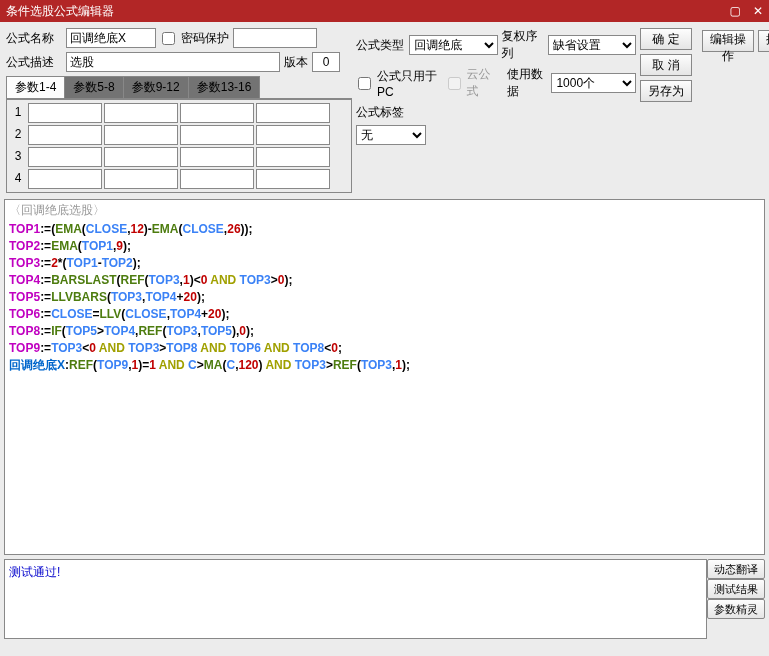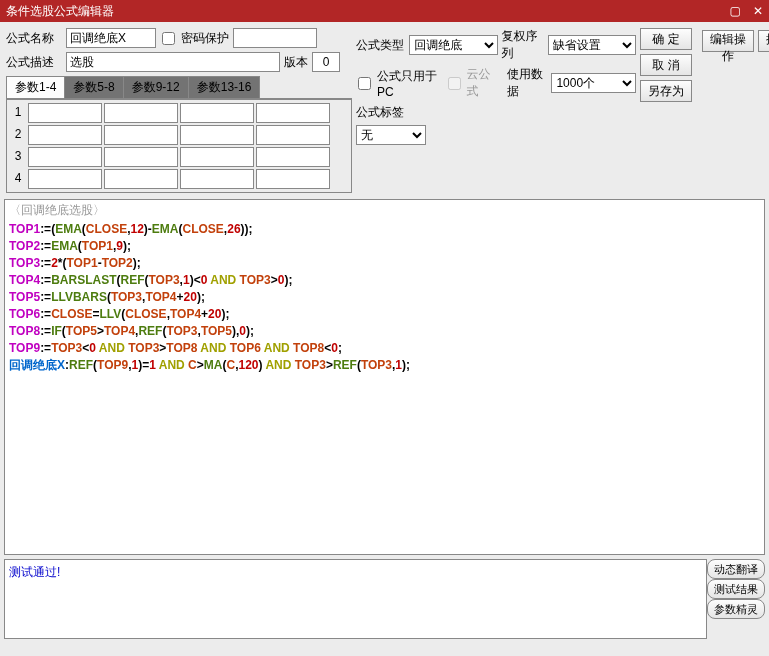--- a/index.html
+++ b/index.html
@@ -20,25 +20,25 @@
 .tab.active{background:#fdfdfd}
 .param-grid{border:1px solid #888;background:#ececec;padding:2px}
 .param-head,.param-row{display:grid;grid-template-columns:18px 76px 76px 76px 76px}
 .param-head div{text-align:center;padding:1px}
 .param-row input{height:20px;border:1px solid #888;background:#fff;margin:1px}
 .param-row .idx{text-align:center;line-height:20px}
 .toolbar{display:flex;gap:4px;justify-content:flex-end;padding:2px 6px}
 .code-wrap{margin:0 4px;border:1px solid #888;background:#fff;height:356px;overflow:auto;position:relative}
 .code-title{color:#999;padding:2px 4px;font-family:monospace}
 .code{font-family:"Consolas","Courier New",monospace;font-size:13px;font-weight:bold;padding:0 4px;line-height:16px;white-space:pre}
-.c-def{color:#c000c0}.c-op{color:#000}.c-fn{color:#4d7c0f}.c-id{color:#c2410c}.c-num{color:#c00000}.c-kw{color:#a0a000}.c-name{color:#0066cc}
+.c-def{color:#c000c0}.c-op{color:#000}.c-fn{color:#4d7c0f}.c-id{color:#3b82f6}.c-num{color:#c00000}.c-kw{color:#a0a000}.c-name{color:#0066cc}
 .bottom{display:flex;margin:4px}
 .msg{flex:1;border:1px solid #888;background:#fff;padding:4px;color:#0000cc;height:80px}
 .sidebtns{display:flex;flex-direction:column}
-.sidebtns .btn{height:20px;min-width:56px;border-radius:8px;font-size:11px}
+.sidebtns .btn{height:20px;min-width:56px;border-radius:2px;font-size:11px}
 .top-grid{display:grid;grid-template-columns:346px 1fr auto;gap:4px;align-items:start}
 .right-btns{display:flex;flex-direction:column;gap:4px}
 .mid-col{display:flex;flex-direction:column;gap:4px}
 </style>
 </head>
 <body>
 
 <div class="titlebar">
   <span>条件选股公式编辑器</span>
   <div class="wbtns">

